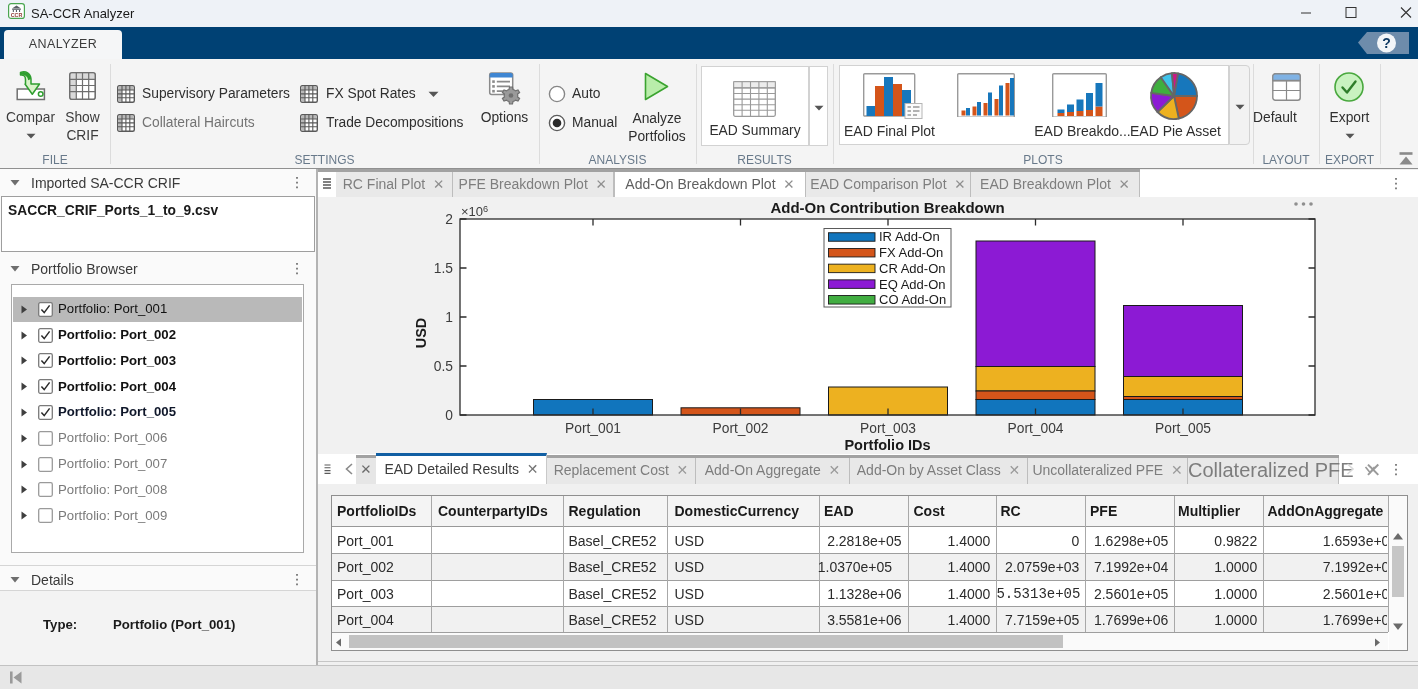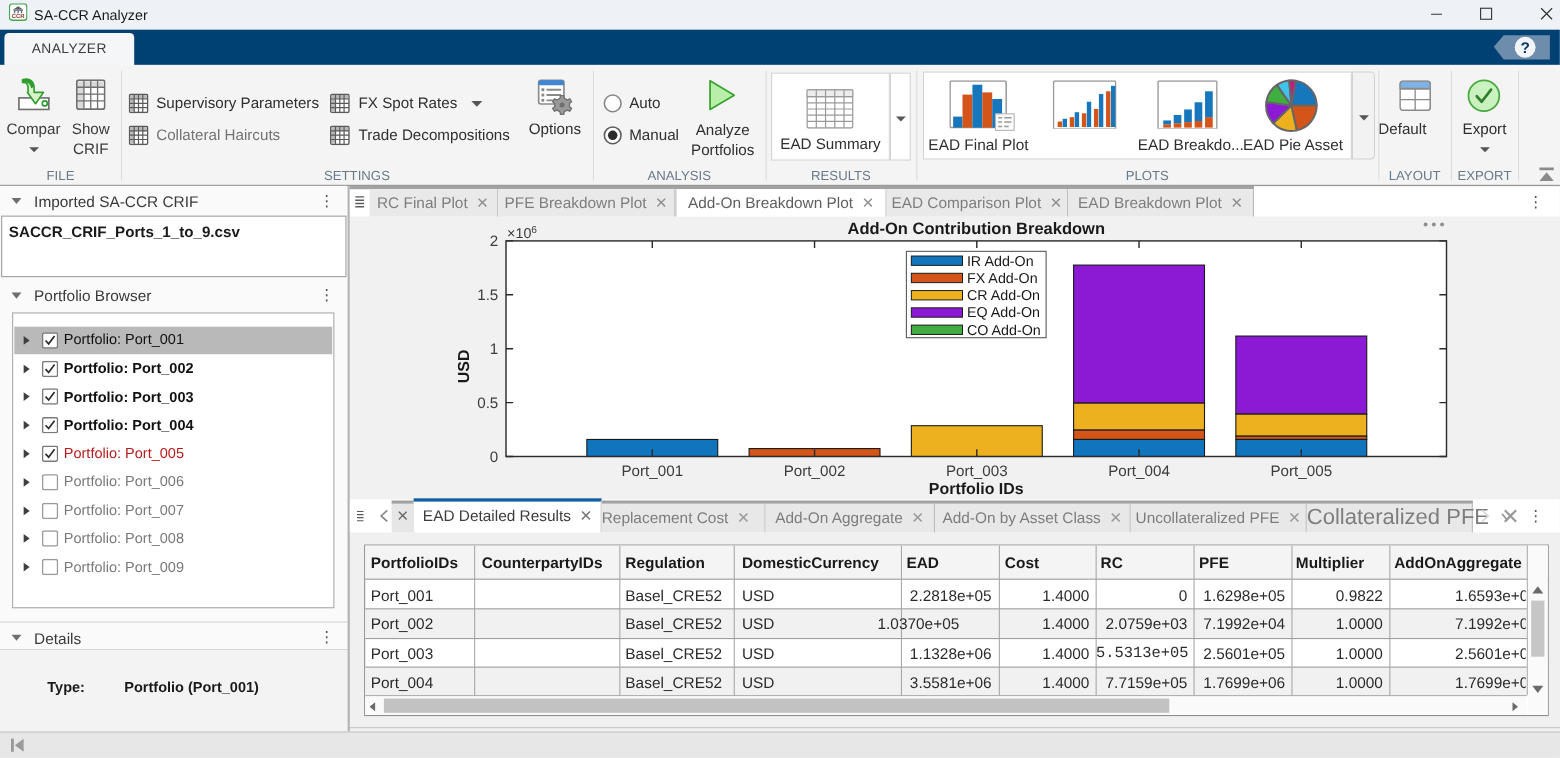--- a/index.html
+++ b/index.html
@@ -275,21 +275,21 @@
     <path d="M3.4 7.6 L6.2 10.6 L11.6 3.4" fill="none" stroke="#2b2b2b" stroke-width="1.5"></path>
   </svg>
 <div class="abs tt" style="left:58px;top:378.6px;font-size:13.2px;font-weight:bold;color:#111;">Portfolio: Port_004</div>
 <svg class="abs" style="left:21px;top:407.9px;" width="7" height="9">
     <path d="M0.5 0.5 L6 4.5 L0.5 8.5 Z" fill="#3f3f3f"></path>
   </svg>
 <svg class="abs" style="left:38px;top:404.9px;" width="15" height="15">
     <rect x="0.7" y="0.7" width="13.6" height="13.6" rx="1.5" fill="#ffffff" stroke="#7a7a7a" stroke-width="1.3"></rect>
     <path d="M3.4 7.6 L6.2 10.6 L11.6 3.4" fill="none" stroke="#2b2b2b" stroke-width="1.5"></path>
   </svg>
-<div class="abs tt" style="left:58px;top:404.4px;font-size:13.2px;font-weight:normal;color:#b91c1c;">Portfolio: Port_005</div>
+<div class="abs tt" style="left:58px;top:404.4px;font-size:13.2px;font-weight:bold;color:#0f172a;">Portfolio: Port_005</div>
 <svg class="abs" style="left:21px;top:433.7px;" width="7" height="9">
     <path d="M0.5 0.5 L6 4.5 L0.5 8.5 Z" fill="#3f3f3f"></path>
   </svg>
 <svg class="abs" style="left:38px;top:430.7px;" width="15" height="15">
     <rect x="0.7" y="0.7" width="13.6" height="13.6" rx="1.5" fill="#ffffff" stroke="#9a9a9a" stroke-width="1.3"></rect>
   </svg>
 <div class="abs tt" style="left:58px;top:430.2px;font-size:13.2px;color:#7a7a7a;">Portfolio: Port_006</div>
 <svg class="abs" style="left:21px;top:459.5px;" width="7" height="9">
     <path d="M0.5 0.5 L6 4.5 L0.5 8.5 Z" fill="#3f3f3f"></path>
   </svg>
@@ -383,21 +383,21 @@
 <div class="abs" style="left:356px;top:454.5px;width:983px;height:3px;background:#a2a2a2;"></div>
 <svg class="abs" style="left:323px;top:462.5px;" width="9" height="12">
     <path d="M1.5 2 L7.5 2 M1.5 4.8 L7.5 4.8 M1.5 7.6 L7.5 7.6 M1.5 10.4 L7.5 10.4" stroke="#5a5a5a" stroke-width="1.1"></path>
   </svg>
 <svg class="abs" style="left:343px;top:462px;" width="12" height="14">
     <path d="M9 2 L3.5 7 L9 12" fill="none" stroke="#8a8a8a" stroke-width="1.6"></path>
   </svg>
 <div class="abs tt" style="left:356px;top:457.5px;width:21px;height:26px;line-height:24px;background:#e6e6e6;border-right:1px solid #bdbdbd;box-sizing:border-box;text-align:center;font-size:13.5px;color:#6a6a6a;">✕</div>
 <div class="abs" style="left:376px;top:453px;width:171px;height:31px;background:#ffffff;border-right:1px solid #c9c9c9;border-top:3.5px solid #115fa3;box-sizing:border-box;"></div>
 <div class="abs tt" style="left:376px;top:461px;width:171px;text-align:center;font-size:14px;color:#3c3c3c;">EAD Detailed Results&nbsp;&nbsp;<span style="color:#767676;">✕</span></div>
-<div class="abs tt" style="left:547px;top:457.5px;width:149px;height:26px;line-height:24px;background:#e8e8e8;border-right:1px solid #bdbdbd;box-sizing:border-box;text-align:left;font-size:14px;color:#7d7d7d;">Replacement Cost&nbsp;&nbsp;<span style="color:#9a9a9a;">✕</span></div>
+<div class="abs tt" style="left:547px;top:457.5px;width:149px;height:26px;line-height:24px;background:#e8e8e8;border-right:1px solid #bdbdbd;box-sizing:border-box;text-align:center;font-size:14px;color:#7d7d7d;">Replacement Cost&nbsp;&nbsp;<span style="color:#9a9a9a;">✕</span></div>
 <div class="abs tt" style="left:696px;top:457.5px;width:154px;height:26px;line-height:24px;background:#e8e8e8;border-right:1px solid #bdbdbd;box-sizing:border-box;text-align:center;font-size:14px;color:#7d7d7d;">Add-On Aggregate&nbsp;&nbsp;<span style="color:#9a9a9a;">✕</span></div>
 <div class="abs tt" style="left:850px;top:457.5px;width:178px;height:26px;line-height:24px;background:#e8e8e8;border-right:1px solid #bdbdbd;box-sizing:border-box;text-align:center;font-size:14px;color:#7d7d7d;">Add-On by Asset Class&nbsp;&nbsp;<span style="color:#9a9a9a;">✕</span></div>
 <div class="abs tt" style="left:1028px;top:457.5px;width:160px;height:26px;line-height:24px;background:#e8e8e8;border-right:1px solid #bdbdbd;box-sizing:border-box;text-align:center;font-size:14px;color:#7d7d7d;">Uncollateralized PFE&nbsp;&nbsp;<span style="color:#9a9a9a;">✕</span></div>
 <div class="abs tt" style="left:1188px;top:457.5px;width:151px;height:26px;line-height:24px;background:#e8e8e8;border-right:1px solid #bdbdbd;box-sizing:border-box;text-align:center;font-size:20px;color:#7d7d7d;">Collateralized PFE&nbsp;&nbsp;<span style="color:#9a9a9a;">✕</span></div>
 <svg class="abs" style="left:1344px;top:462px;" width="12" height="14">
     <path d="M3.5 2 L9 7 L3.5 12" fill="none" stroke="#d9d9d9" stroke-width="1.6"></path>
   </svg>
 <svg class="abs" style="left:1363px;top:464px;" width="14" height="12">
     <path d="M2.5 3 L7 8.5 L11.5 3" fill="none" stroke="#9a9a9a" stroke-width="1.6"></path>
   </svg>
@@ -438,21 +438,21 @@
 <div class="abs tt" style="left:907.5px;top:532.5px;width:82.9px;text-align:right;font-size:14px;color:#2b2b2b;">1.4000</div>
 <div class="abs tt" style="left:996.4px;top:532.5px;width:83.0px;text-align:right;font-size:14px;color:#2b2b2b;">0</div>
 <div class="abs tt" style="left:1085.4px;top:532.5px;width:82.9px;text-align:right;font-size:14px;color:#2b2b2b;">1.6298e+05</div>
 <div class="abs tt" style="left:1174.3px;top:532.5px;width:82.9px;text-align:right;font-size:14px;color:#2b2b2b;">0.9822</div>
 <div class="abs" style="left:1263.2px;top:532.5px;width:124.3px;overflow:hidden;">
     <div class="tt" style="width:134px;text-align:right;font-size:14px;color:#2b2b2b;">1.6593e+05</div>
   </div>
 <div class="abs tt" style="left:337px;top:559.0px;font-size:14px;color:#2b2b2b;">Port_002</div>
 <div class="abs tt" style="left:568.5px;top:559.0px;font-size:14px;color:#2b2b2b;">Basel_CRE52</div>
 <div class="abs tt" style="left:674.5px;top:559.0px;font-size:14px;color:#2b2b2b;">USD</div>
-<div class="abs tt" style="left:790px;top:559.0px;width:82.1px;text-align:right;font-size:14px;color:#2b2b2b;">1.0370e+05</div>
+<div class="abs tt" style="left:810px;top:559.0px;width:82.1px;text-align:right;font-size:14px;color:#2b2b2b;">1.0370e+05</div>
 <div class="abs tt" style="left:907.5px;top:559.0px;width:82.9px;text-align:right;font-size:14px;color:#2b2b2b;">1.4000</div>
 <div class="abs tt" style="left:996.4px;top:559.0px;width:83.0px;text-align:right;font-size:14px;color:#2b2b2b;">2.0759e+03</div>
 <div class="abs tt" style="left:1085.4px;top:559.0px;width:82.9px;text-align:right;font-size:14px;color:#2b2b2b;">7.1992e+04</div>
 <div class="abs tt" style="left:1174.3px;top:559.0px;width:82.9px;text-align:right;font-size:14px;color:#2b2b2b;">1.0000</div>
 <div class="abs" style="left:1263.2px;top:559.0px;width:124.3px;overflow:hidden;">
     <div class="tt" style="width:134px;text-align:right;font-size:14px;color:#2b2b2b;">7.1992e+04</div>
   </div>
 <div class="abs tt" style="left:337px;top:585.5px;font-size:14px;color:#2b2b2b;">Port_003</div>
 <div class="abs tt" style="left:568.5px;top:585.5px;font-size:14px;color:#2b2b2b;">Basel_CRE52</div>
 <div class="abs tt" style="left:674.5px;top:585.5px;font-size:14px;color:#2b2b2b;">USD</div>

